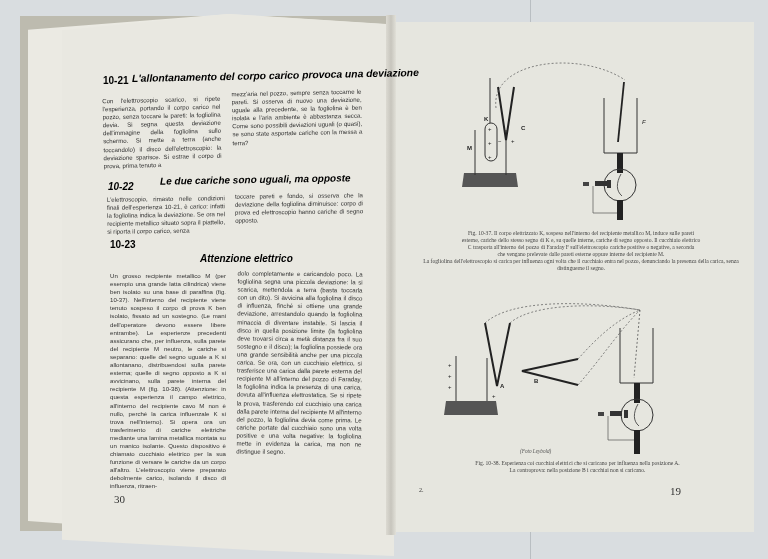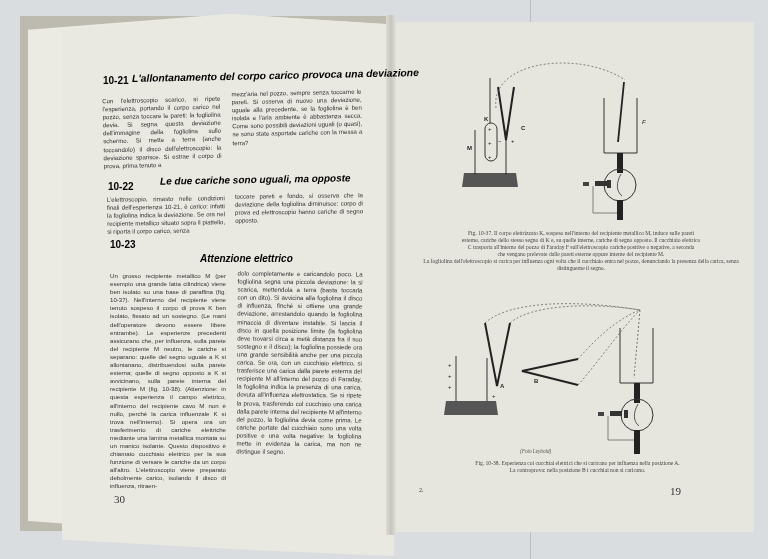--- a/index.html
+++ b/index.html
@@ -31,21 +31,21 @@
 <div class="gutter"></div>
 
 <div>
   <div class="sec-num" style="left:103px;top:75px;">10-21</div>
   <div class="sec-title" style="left:132px;top:70px;font-size:10.3px;transform:rotate(-1.2deg);">L'allontanamento del corpo carico provoca una deviazione</div>
   <div class="para" style="left:103px;top:96px;width:118px;transform:rotate(-1.3deg);">Con l'elettroscopio scarico, si ripete l'esperienza, portando il corpo carico nel pozzo, senza toccare le pareti: la fogliolina devia. Si segna questa deviazione dell'immagine della fogliolina sullo schermo. Si mette a terra (anche toccandolo) il disco dell'elettroscopio: la deviazione sparisce. Si estrae il corpo di prova, prima tenuto a</div>
   <div class="para" style="left:232px;top:89px;width:130px;transform:rotate(-1.2deg);">mezz'aria nel pozzo, sempre senza toccarne le pareti. Si osserva di nuovo una deviazione, uguale alla precedente, se la fogliolina è ben isolata e l'aria ambiente è abbastanza secca. Come sono possibili deviazioni uguali (o quasi), se sono state asportate cariche con la messa a terra?</div>
 </div>
 
 <div>
-  <div class="sec-num" style="left:108px;top:181px;">10-22</div>
+  <div class="sec-num" style="left:108px;top:181px;font-style:italic;">10-22</div>
   <div class="sec-title" style="left:160px;top:174px;transform:rotate(-1deg);">Le due cariche sono uguali, ma opposte</div>
   <div class="para" style="left:107px;top:195px;width:118px;transform:rotate(-0.8deg);">L'elettroscopio, rimasto nelle condizioni finali dell'esperienza 10-21, è carico: infatti la fogliolina indica la deviazione. Se ora nel recipiente metallico situato sopra il piattello, si riporta il corpo carico, senza</div>
   <div class="para" style="left:235px;top:192px;width:128px;transform:rotate(-0.6deg);">toccare pareti e fondo, si osserva che la deviazione della fogliolina diminuisce: corpo di prova ed elettroscopio hanno cariche di segno opposto.</div>
 </div>
 
 <div>
   <div class="sec-num" style="left:110px;top:239px;">10-23</div>
   <div class="sec-title" style="left:200px;top:253px;">Attenzione elettrico</div>
   <div class="para" style="left:110px;top:272px;width:116px;">Un grosso recipiente metallico M (per esempio una grande latta cilindrica) viene ben isolato su una base di paraffina (fig. 10-37). Nell'interno del recipiente viene tenuto sospeso il corpo di prova K ben isolato, fissato ad un sostegno. (Le mani dell'operatore devono essere libere entrambe). Le esperienze precedenti assicurano che, per influenza, sulla parete del recipiente M neutro, le cariche si separano: quelle del segno uguale a K si allontanano, distribuendosi sulla parete esterna; quelle di segno opposto a K si avvicinano, sulla parete interna del recipiente M (fig. 10-38). (Attenzione: in questa esperienza il campo elettrico, all'interno del recipiente cavo M non è nullo, perché la carica influenzale K si trova nell'interno). Si opera ora un trasferimento di cariche elettriche mediante una lamina metallica montata su un manico isolante. Questo dispositivo è chiamato cucchiaio elettrico per la sua funzione di versare le cariche da un corpo all'altro. L'elettroscopio viene preparato debolmente carico, isolando il disco di influenza, ritraen-</div>
   <div class="para" style="left:237px;top:270px;width:125px;transform:rotate(0.4deg);">dolo completamente e caricandolo poco. La fogliolina segna una piccola deviazione: la si scarica, mettendola a terra (basta toccarla con un dito). Si avvicina alla fogliolina il disco di influenza, finché si ottiene una grande deviazione, arrestandolo quando la fogliolina minaccia di diventare instabile. Si lascia il disco in quella posizione limite (la fogliolina deve trovarsi circa a metà distanza fra il suo sostegno e il disco); la fogliolina possiede ora una grande sensibilità anche per una piccola carica. Se ora, con un cucchiaio elettrico, si trasferisce una carica dalla parete esterna del recipiente M all'interno del pozzo di Faraday, la fogliolina indica la presenza di una carica, dovuta all'influenza elettrostatica. Se si ripete la prova, trasferendo col cucchiaio una carica dalla parete interna del recipiente M all'interno del pozzo, la fogliolina devia come prima. Le cariche portate dal cucchiaio sono una volta positive e una volta negative: la fogliolina mette in evidenza la carica, ma non ne distingue il segno.</div>

